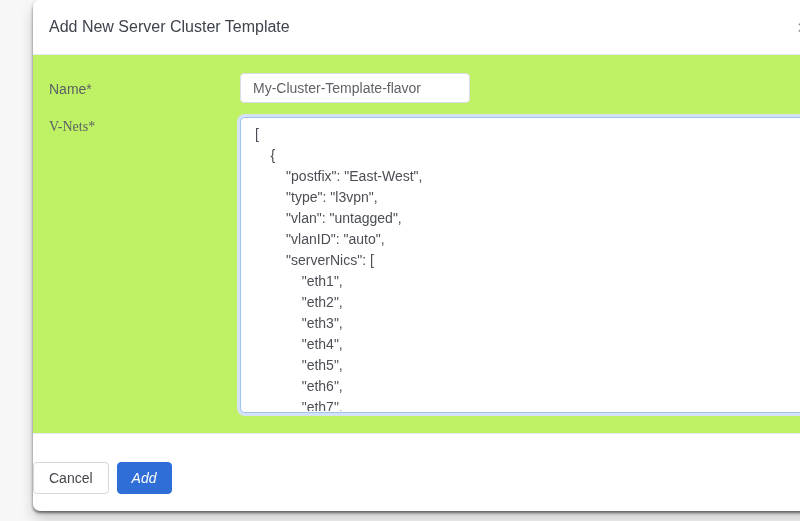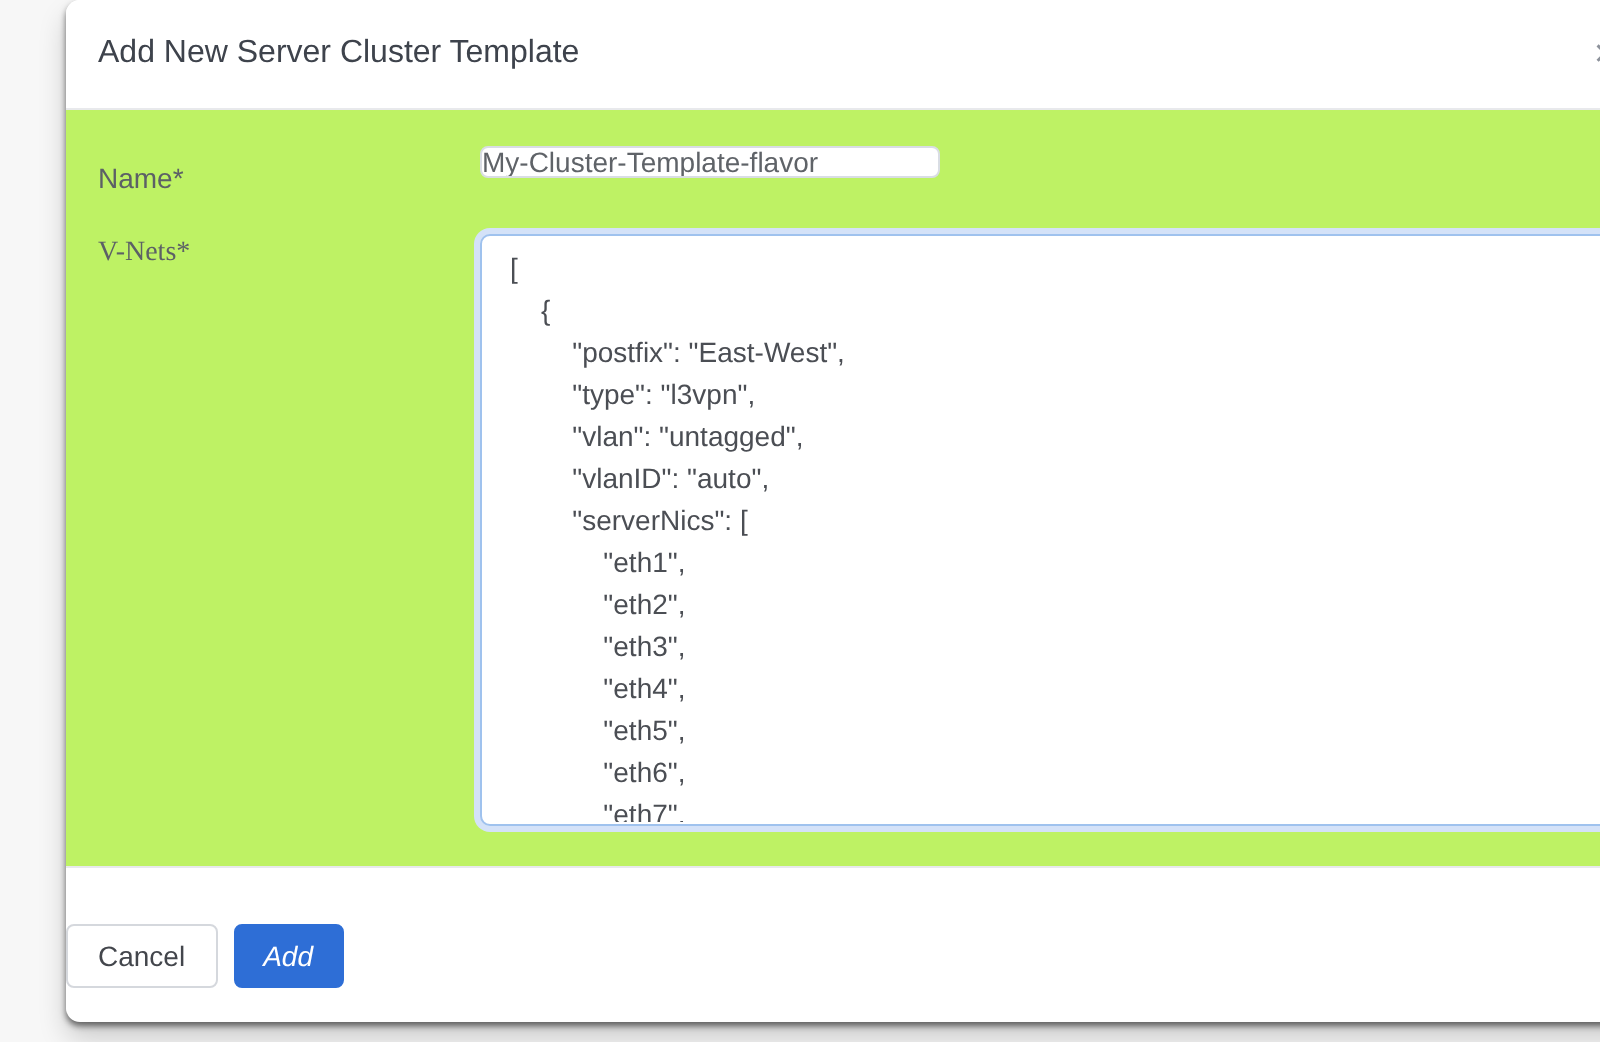--- a/index.html
+++ b/index.html
@@ -41,25 +41,25 @@
     border-bottom: 1px solid #e8e9ec;
   }
   .field-label {
     position: absolute; left: 16px;
     font-size: 14px; color: #5c6066;
   }
   .label-name { top: 26px; }
   .label-vnets { top: 64px; font-family: Liberation Serif, serif; }
   .name-input {
     position: absolute; left: 207px; top: 18px;
-    width: 230px; height: 16px;
+    width: 230px; height: 30px;
     background: #ffffff;
     border: 1px solid #d9dde4;
     border-radius: 4px;
-    padding: 0 0;
+    padding: 0 12px;
     font-family: "Liberation Sans", sans-serif;
     font-size: 14px; color: #5f6368;
     outline: none;
   }
   
   .editor {
     position: absolute; left: 207px; top: 62px;
     width: 579px; height: 296px;
     background: #ffffff;
     border: 1px solid #9fc2ee;

